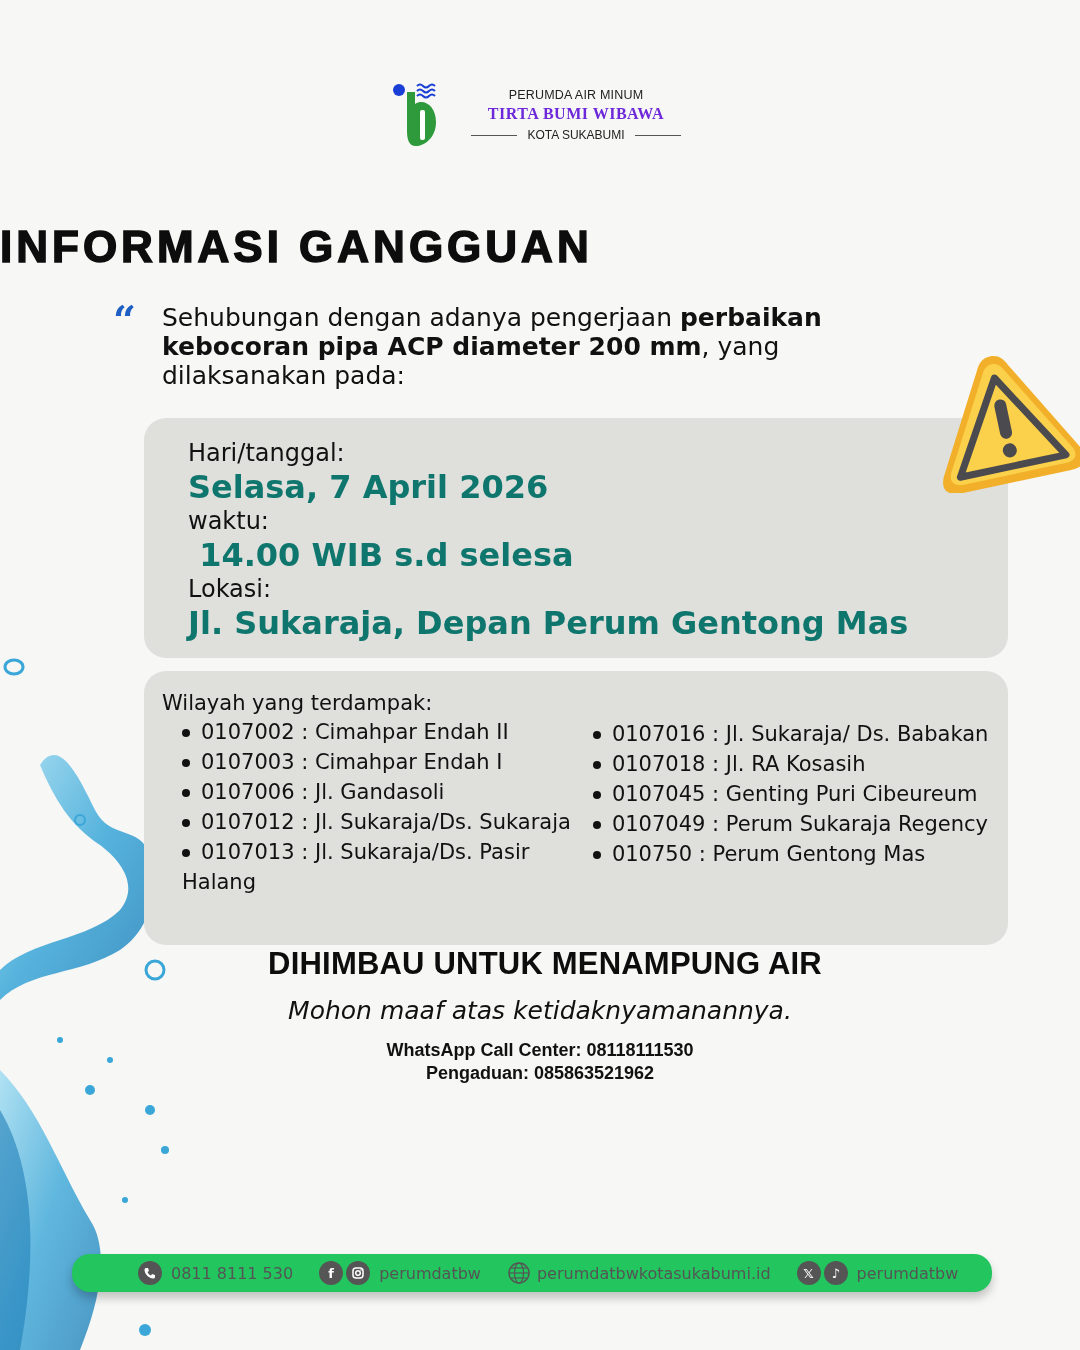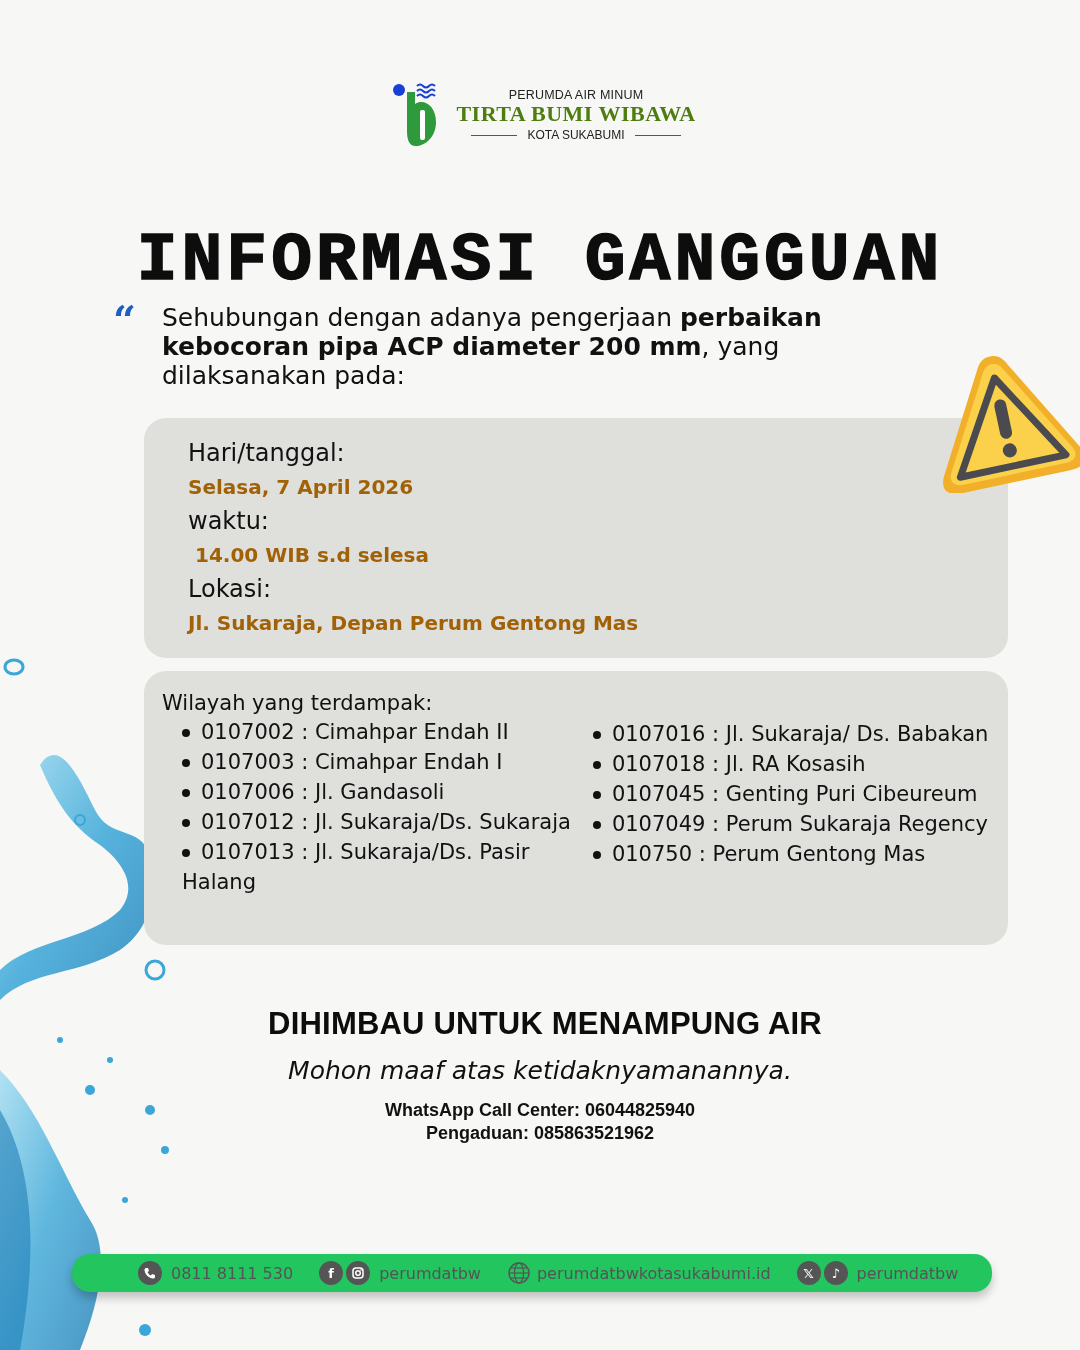--- a/index.html
+++ b/index.html
@@ -14,64 +14,64 @@
   .page { position: relative; width: 868px; height: 1350px; }
 
   
   .splash { position: absolute; left: 0; top: 640px; width: 260px; height: 710px; pointer-events: none; }
 
   
   .logo { position: absolute; left: 390px; top: 80px; width: 310px; height: 75px; }
   .logo-mark { position: absolute; left: 0; top: 0; width: 60px; height: 72px; }
   .logo-text { position: absolute; left: 66px; top: 8px; width: 240px; text-align: center; }
   .logo-sub1 { font-family: "Liberation Sans", sans-serif; font-size: 12.5px; color: #222; letter-spacing: 0.2px; }
-  .logo-title { font-family: "Liberation Serif", serif; font-weight: bold; font-size: 22px; color: #4d7c0f; letter-spacing: 0.5px; margin-top: 1px; line-height: 22px; }
+  .logo-title { font-family: "Liberation Serif", serif; font-weight: bold; font-size: 16px; color: #6d28d9; letter-spacing: 0.5px; margin-top: 1px; line-height: 22px; }
   .logo-sub2 { font-family: "Liberation Sans", sans-serif; font-size: 12px; color: #222; margin-top: 3px; display: flex; align-items: center; justify-content: center; gap: 10px; }
   .logo-sub2 .rule { width: 46px; height: 1px; background: #555; }
 
   
   .title {
-    position: absolute; left: 0; top: 222px; width: 1080px; text-align: center;
-    font-family: Liberation Mono, monospace; font-weight: bold;
-    font-size: 68px; letter-spacing: 4px; color: #0d0d0d;
+    position: absolute; left: 0; top: 222px; width: 1080px; 
+    font-family: Liberation Sans, sans-serif; font-weight: bold;
+    font-size: 44px; letter-spacing: 4px; color: #0d0d0d;
     -webkit-text-stroke: 1.5px #0d0d0d;
   }
 
   
   .quote-mark { position: absolute; left: 113px; top: 300px; font-family: "DejaVu Serif", serif; font-weight: bold; font-size: 40px; color: #1e5fc4; line-height: 40px; }
   .intro {
     position: absolute; left: 162px; top: 303px; width: 740px;
     font-family: "DejaVu Sans", sans-serif; font-size: 25px; line-height: 29px; color: #111;
   }
   .intro b { font-weight: bold; }
 
   
   .warn { position: absolute; left: 924px; top: 343px; width: 160px; height: 150px; }
 
   
   .card {
     position: absolute; background: #dfdfdc; border-radius: 22px; margin-left: 36px;
   }
   .card-details { left: 108px; top: 418px; width: 864px; height: 240px; padding: 18px 44px; }
   .detail-label { font-size: 24px; line-height: 34px; color: #111; }
-  .detail-value { font-size: 20px; line-height: 34px; font-weight: bold; color: #a16207; }
+  .detail-value { font-size: 32px; line-height: 34px; font-weight: bold; color: #0f766e; }
 
   .card-areas { left: 108px; top: 671px; width: 864px; height: 274px; padding: 18px 18px; }
   .areas-heading { font-size: 21px; line-height: 28px; color: #111; }
   .areas-cols { display: flex; margin-top: 0; }
   .areas-col { list-style: none; }
   .areas-col.left { width: 412px; padding-left: 20px; }
   .areas-col.right { width: 430px; padding-left: 22px; margin-top: 2px; }
   .areas-col li { position: relative; font-size: 21px; line-height: 30px; padding-left: 19px; color: #111; white-space: nowrap; }
   .areas-col li::before { content: ""; position: absolute; left: 0; top: 12px; width: 8px; height: 8px; border-radius: 50%; background: #111; }
   .areas-col li.wrap { white-space: normal; }
   .areas-col li.wrap .cont { display: block; margin-left: -19px; }
 
   
-  .appeal { position: absolute; left: 0; top: 1006px; width: 1080px; text-align: center; }
+  .appeal { position: absolute; left: 0; top: 946px; width: 1080px; text-align: center; }
   .appeal-title { font-family: "Liberation Sans", sans-serif; font-weight: bold; font-size: 31px; color: #0d0d0d; letter-spacing: 0.2px; margin-left: 10px; }
   .appeal-sub { font-family: "DejaVu Sans", sans-serif; font-style: italic; font-size: 25px; color: #111; margin-top: 14px; margin-left: 0; }
   .contact { font-family: "Liberation Sans", sans-serif; font-weight: bold; font-size: 18px; line-height: 23px; color: #111; margin-top: 14px; }
 
   
   .footer {
     position: absolute; left: 72px; top: 1254px; width: 920px; height: 38px;
     background: #22c55e; border-radius: 18px;
     box-shadow: 0 6px 10px rgba(0,0,0,0.22);
     display: flex; align-items: center; padding-left: 66px;
@@ -178,21 +178,21 @@
         <li>0107049 : Perum Sukaraja Regency</li>
         <li>010750 : Perum Gentong Mas</li>
       </ul>
     </div>
   </div>
 
   <div class="appeal">
     <div class="appeal-title">DIHIMBAU UNTUK MENAMPUNG AIR</div>
     <div class="appeal-sub">Mohon maaf atas ketidaknyamanannya.</div>
     <div class="contact">
-      <div>WhatsApp Call Center: 06044825940</div>
+      <div>WhatsApp Call Center: 08118111530</div>
       <div>Pengaduan: 085863521962</div>
     </div>
   </div>
 
   <div class="footer">
     <div class="f-item">
       <span class="f-icon">
         <svg width="14" height="14" viewBox="0 0 14 14">
             <path d="M3 2 L5 2 L6 5 L4.5 6 C5 7.5 6.5 9 8 9.5 L9 8 L12 9 L12 11 C12 12 11 12.5 10 12.5 C5.5 12 2 8.5 1.5 4 C1.5 3 2 2 3 2 Z" fill="#fff"></path>
           </svg>

